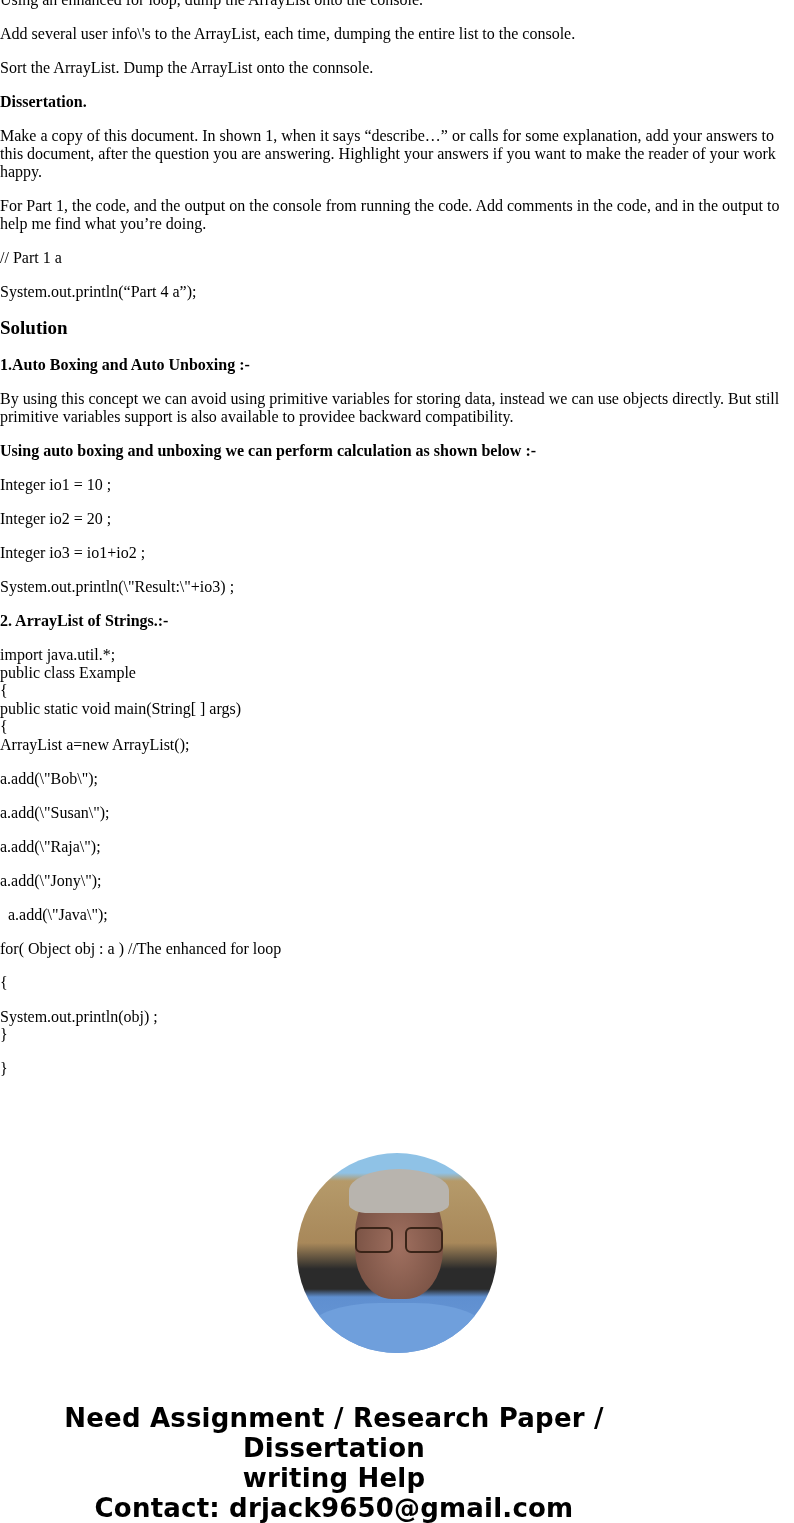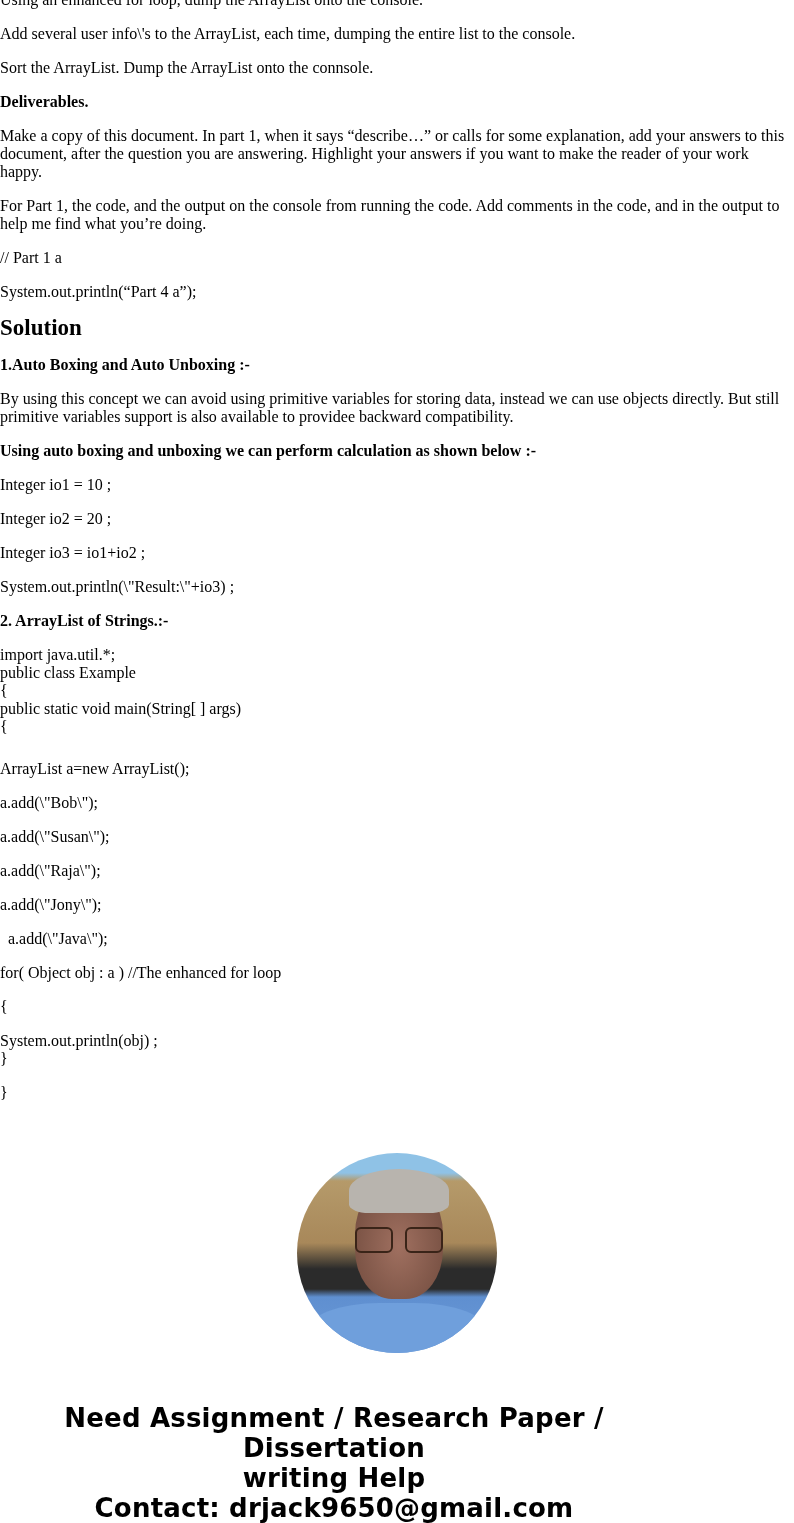--- a/index.html
+++ b/index.html
@@ -8,21 +8,21 @@
       height: 1523px;
       overflow: hidden;
       position: relative;
       font-family: "Liberation Serif", "DejaVu Serif", serif;
       font-size: 16px;
       color: #000000;
     }
     .content { padding: 0 0; }
     p { margin: 0 0 16px 0; line-height: 18px; }
     .first { margin-top: 0; position: relative; top: -9px; margin-bottom: 7px; }
-    h3 { font-size: 23px; font-weight: bold; margin: 0 0 17px 0; line-height: 22px; }
+    h3 { font-size: 19px; font-weight: bold; margin: 0 0 17px 0; line-height: 22px; }
     .bold { font-weight: bold; }
     .code-block p { margin: 0; line-height: 18px; }
     .indent { padding-left: 8px; }
     .avatar-wrap {
       position: absolute; left: 297px; top: 1153px;
       width: 200px; height: 200px; border-radius: 50%;
       overflow: hidden;
       background: linear-gradient(180deg, #8fc2e6 0%, #8fc2e6 10%, #b59a6a 14%, #a8885a 45%, #2b2b2b 58%, #2b2b2b 68%, #5f8fd0 72%, #6a9ad8 100%);
     }
     .face {
@@ -57,38 +57,38 @@
     }
     .footer div { margin: 0; }
   </style>
 </head>
 <body>
 
 <div class="content">
   <p class="first">Using an enhanced for loop, dump the ArrayList onto the console.</p>
   <p>Add several user info\'s to the ArrayList, each time, dumping the entire list to the console.</p>
   <p>Sort the ArrayList. Dump the ArrayList onto the connsole.</p>
-  <p class="bold">Deliverables.</p>
-  <p>Make a copy of this document. In part 1, when it says “describe…” or calls for some explanation, add your answers to this document, after the question you are answering. Highlight your answers if you want to make the reader of your work happy.</p>
+  <p class="bold">Dissertation.</p>
+  <p>Make a copy of this document. In shown 1, when it says “describe…” or calls for some explanation, add your answers to this document, after the question you are answering. Highlight your answers if you want to make the reader of your work happy.</p>
   <p>For Part 1, the code, and the output on the console from running the code. Add comments in the code, and in the output to help me find what you’re doing.</p>
   <p>// Part 1 a</p>
   <p>System.out.println(“Part 4 a”);</p>
 
   <h3>Solution</h3>
 
   <p class="bold">1.Auto Boxing and Auto Unboxing :-</p>
   <p>By using this concept we can avoid using primitive variables for storing data, instead we can use objects directly. But still primitive variables support is also available to providee backward compatibility.</p>
   <p class="bold">Using auto boxing and unboxing we can perform calculation as shown below :-</p>
   <p>Integer io1 = 10 ;</p>
   <p>Integer io2 = 20 ;</p>
   <p>Integer io3 = io1+io2 ;</p>
   <p>System.out.println(\"Result:\"+io3) ;</p>
 
   <p class="bold">2. ArrayList of Strings.:-</p>
-  <div class="code-block" style="margin-bottom:24px;">
+  <div class="code-block" style="margin-bottom:0;">
     <p>import java.util.*;</p>
     <p>public class Example</p>
     <p>{</p>
     <p>public static void main(String[ ] args)</p>
     <p>{</p>
   </div>
   <p>ArrayList a=new ArrayList();</p>
   <p>a.add(\"Bob\");</p>
   <p>a.add(\"Susan\");</p>
   <p>a.add(\"Raja\");</p>

